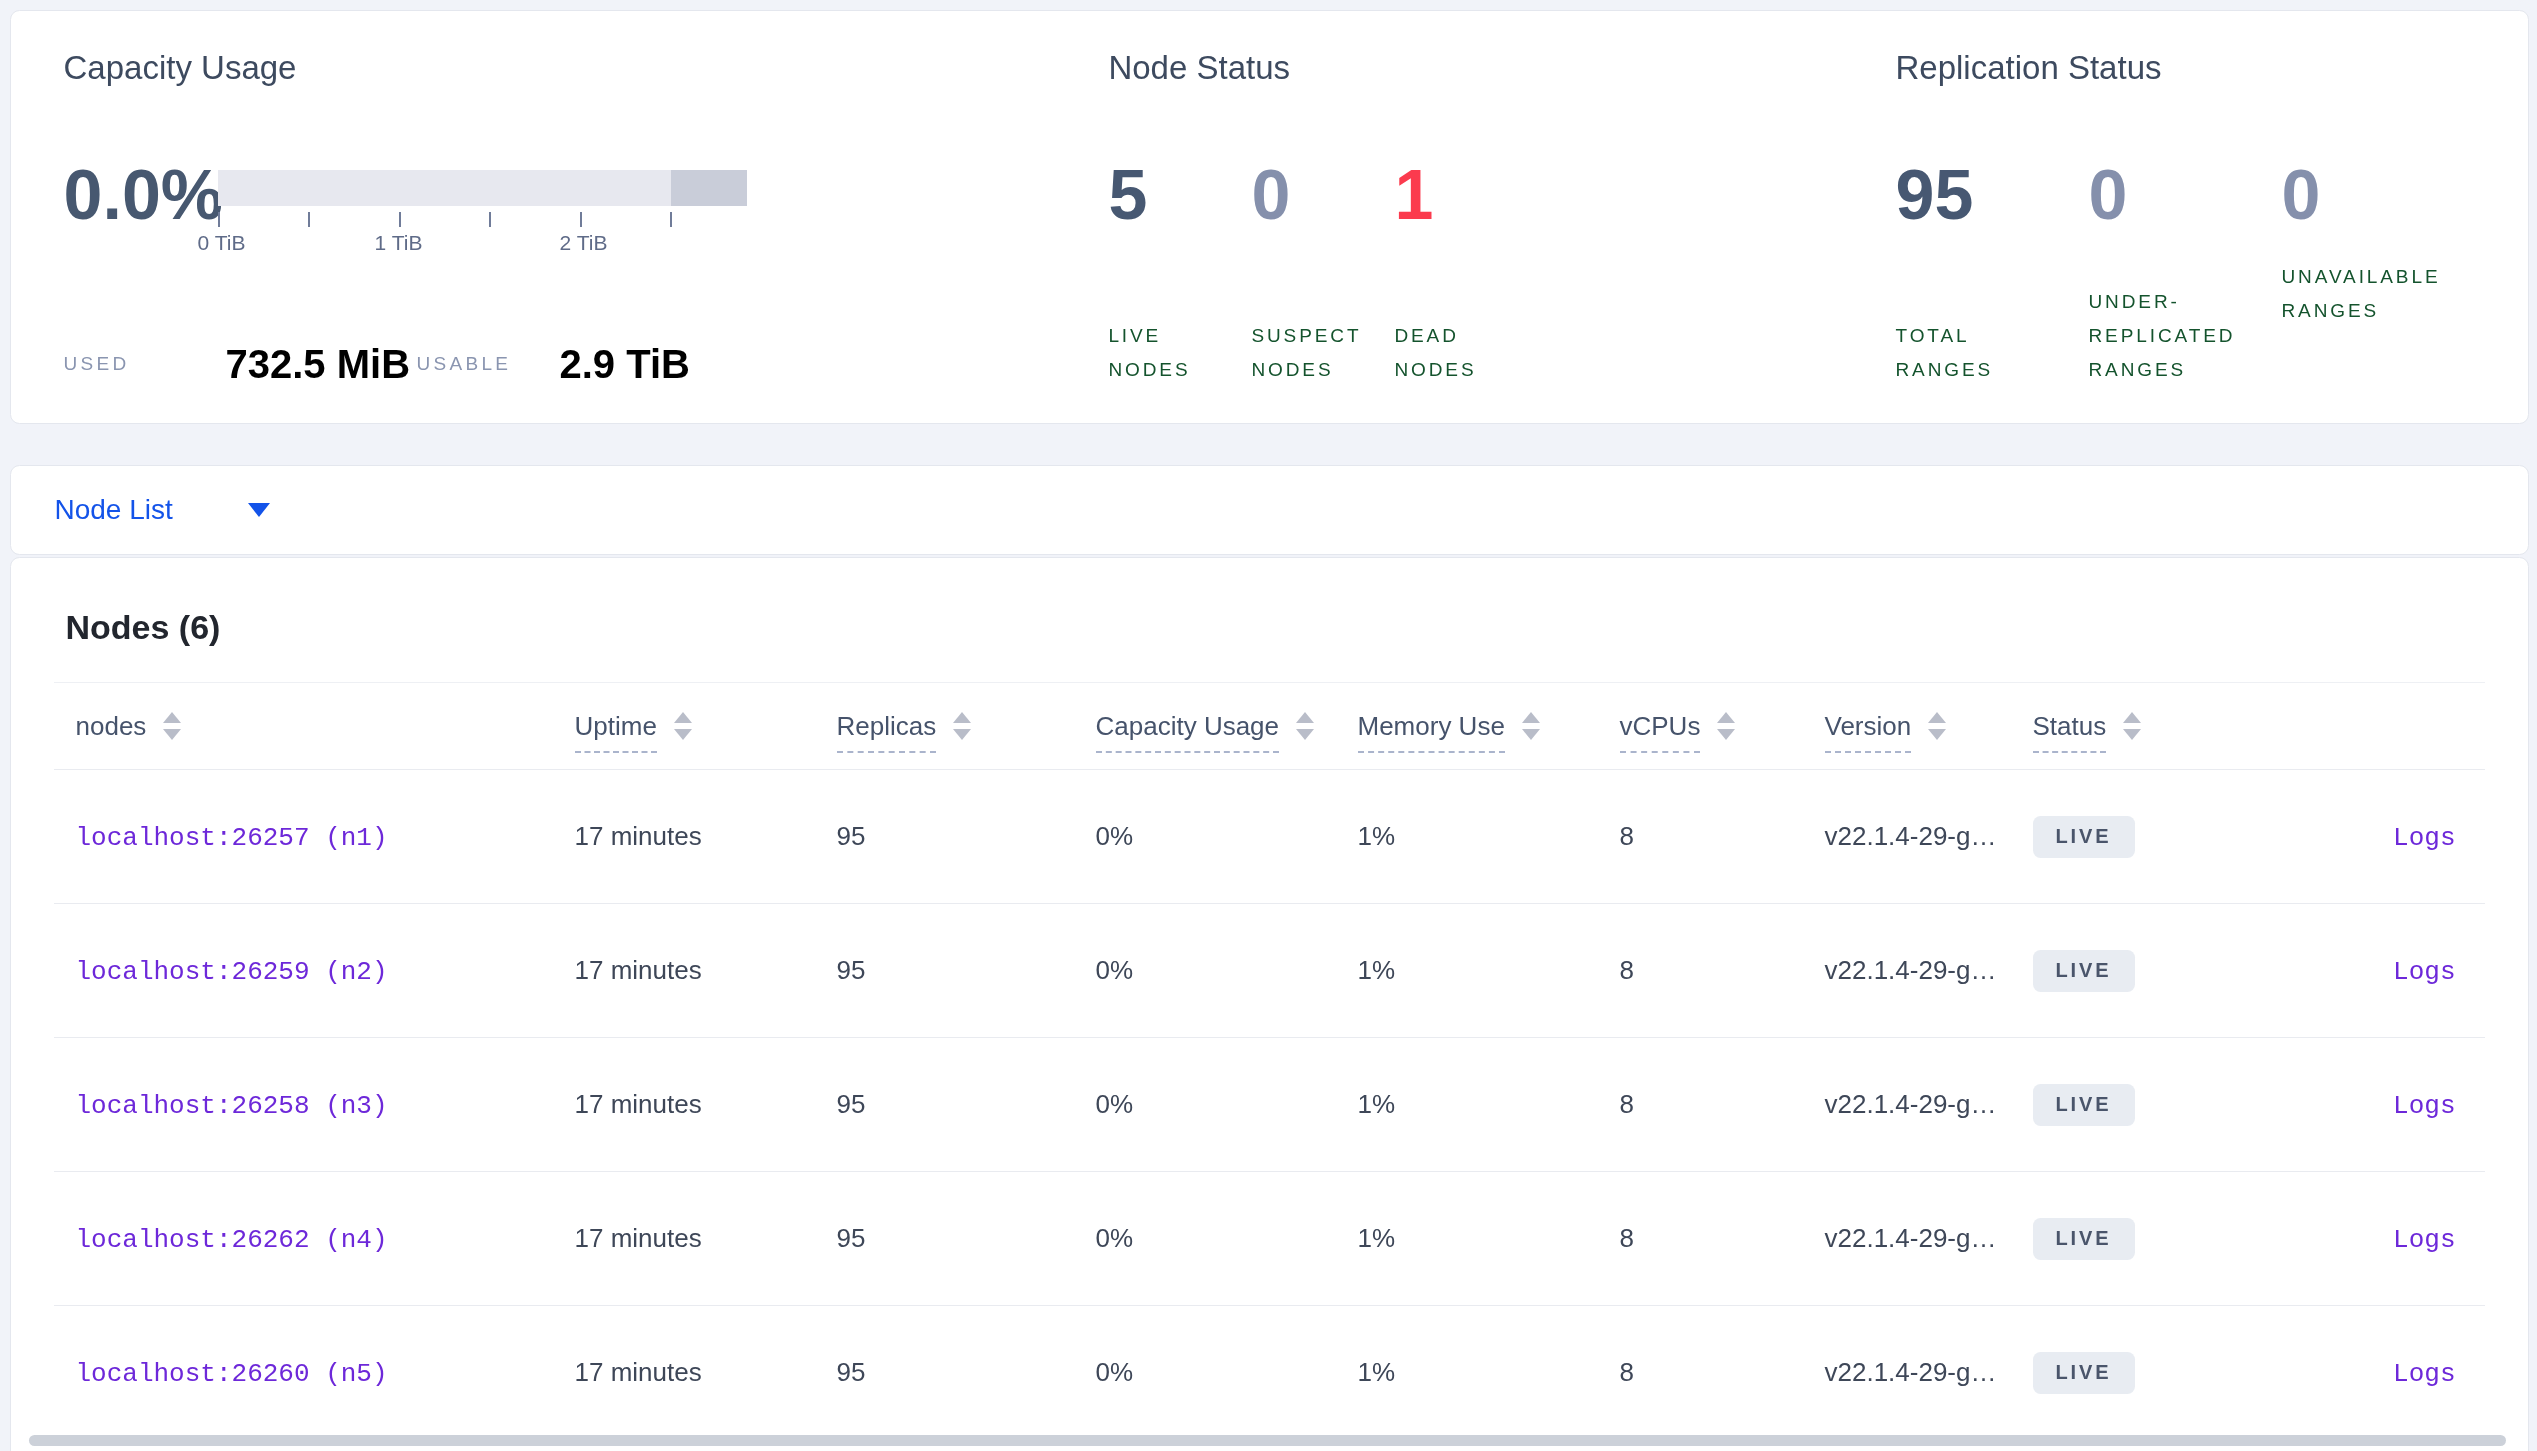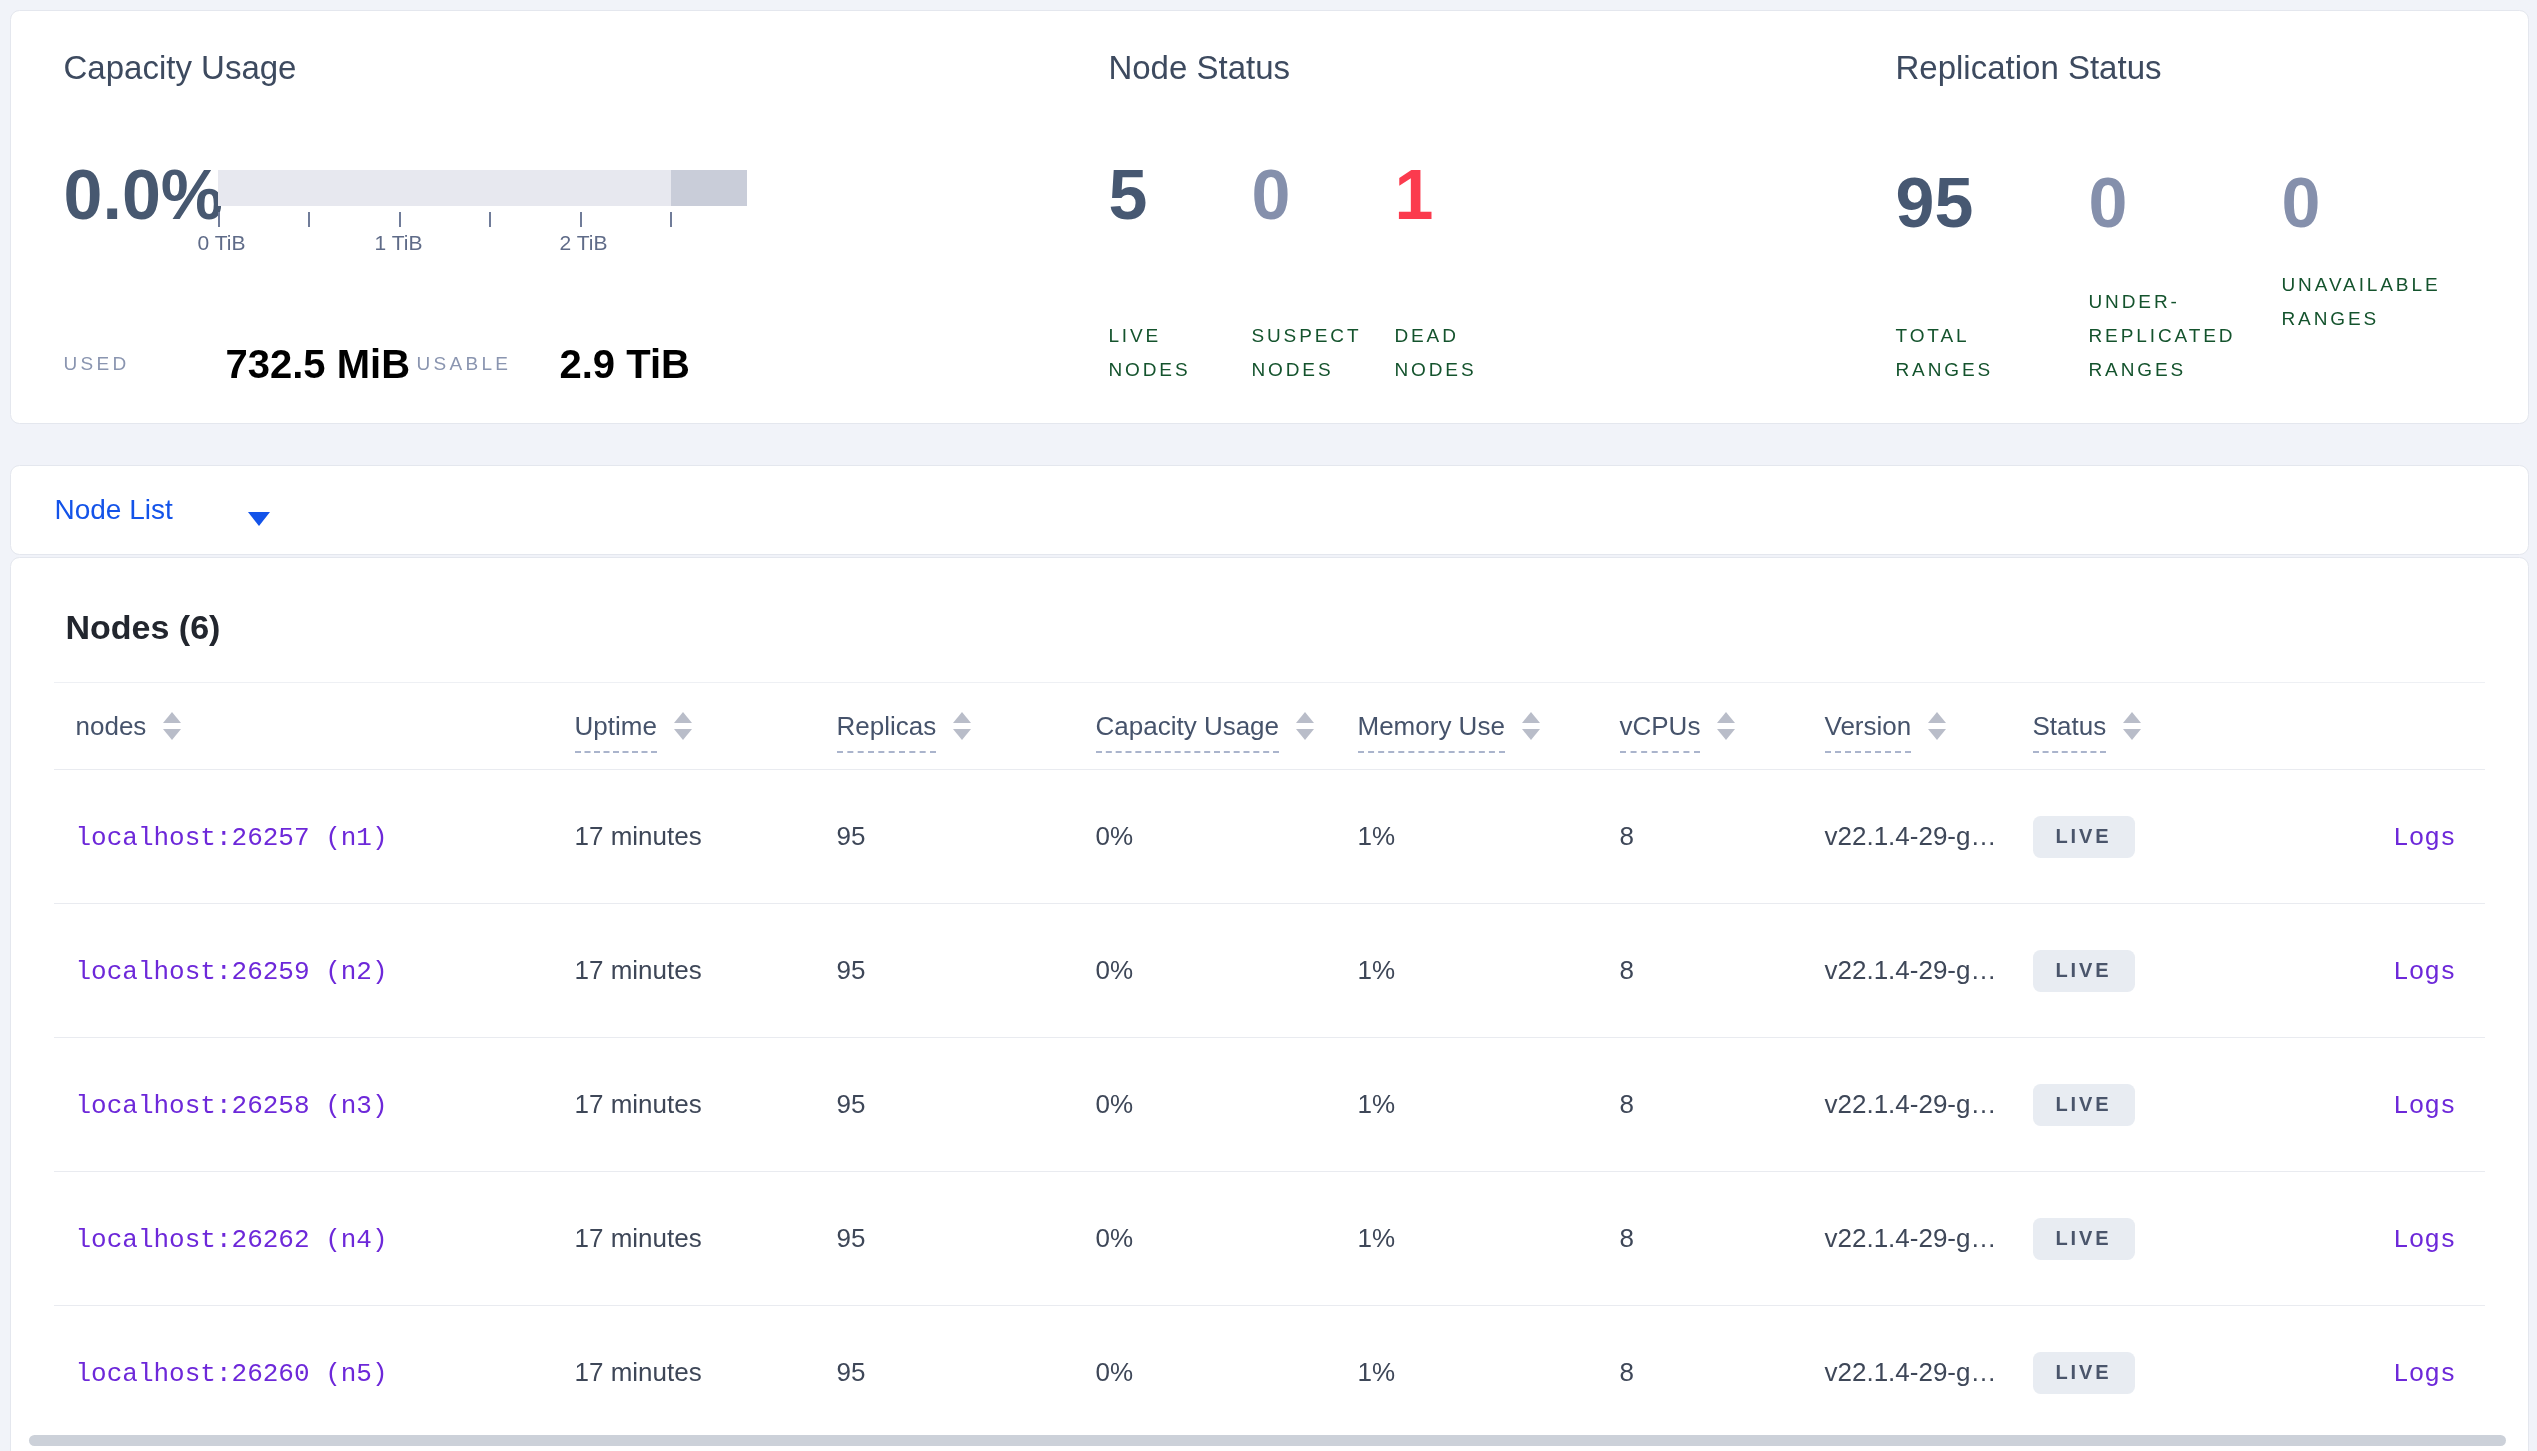--- a/index.html
+++ b/index.html
@@ -16,21 +16,21 @@
     background:#ffffff;
     border:1.9px solid #e4e7ee;
     border-radius:9.5px;
   }
 
   
   .summary-card { top:9.5px; height:414px; display:flex; padding:36px 53px 38px; }
   .section { display:flex; flex-direction:column; height:340px; }
   .section-capacity { width:1062px; }
   .section-nodes { width:800px; }
-  .section-replication { flex:1;gap:8px; }
+  .section-replication { flex:1; }
   .section-title { font-size:33px; font-weight:500; color:#3d4a5f; line-height:42px; }
 
   .stats-row { display:flex; margin-top:69px; flex:1; }
   .stat { display:flex; flex-direction:column; }
   .section-nodes .stat { width:143px; }
   .section-replication .stat { width:193px; }
   .stat-value { font-size:70px; font-weight:600; line-height:74px; }
   .value-dark { color:#475872; }
   .value-muted { color:#8590ac; }
   .value-danger { color:#fb3b4e; }
@@ -56,21 +56,21 @@
   .tick-label { position:absolute; transform:translateX(-50%); font-size:21px; color:#5f6b88; white-space:nowrap; }
   .cap-bottom { margin-top:auto; display:flex; align-items:center; }
   .cap-metric-label { font-size:19px; font-weight:500; color:#8a95b0; letter-spacing:3.3px; }
   .cap-metric-value { font-size:40px; font-weight:600; color:#000000; }
   .w-used-label { width:162px; }
   .w-used-value { width:191px; }
   .w-usable-label { width:143px; }
 
   
   .selector-card { top:465px; height:90px; display:flex; align-items:center; padding-left:44px; }
-  .selector { display:flex; align-items:flex-end; cursor:pointer;gap:46px; }
+  .selector { display:flex; align-items:center; cursor:pointer;gap:46px; }
   .selector-label { font-size:28px; font-weight:500; color:#1353e9; }
   .caret-down {
     margin-left:29px; width:0; height:0;
     border-left:11.4px solid transparent; border-right:11.4px solid transparent;
     border-top:14.3px solid #1353e9;
   }
 
   
   .table-card { top:557px; height:933px; }
   .table-title { padding:48px 0 0 55px; font-size:34px; font-weight:600; color:#22262e; line-height:42px; }

